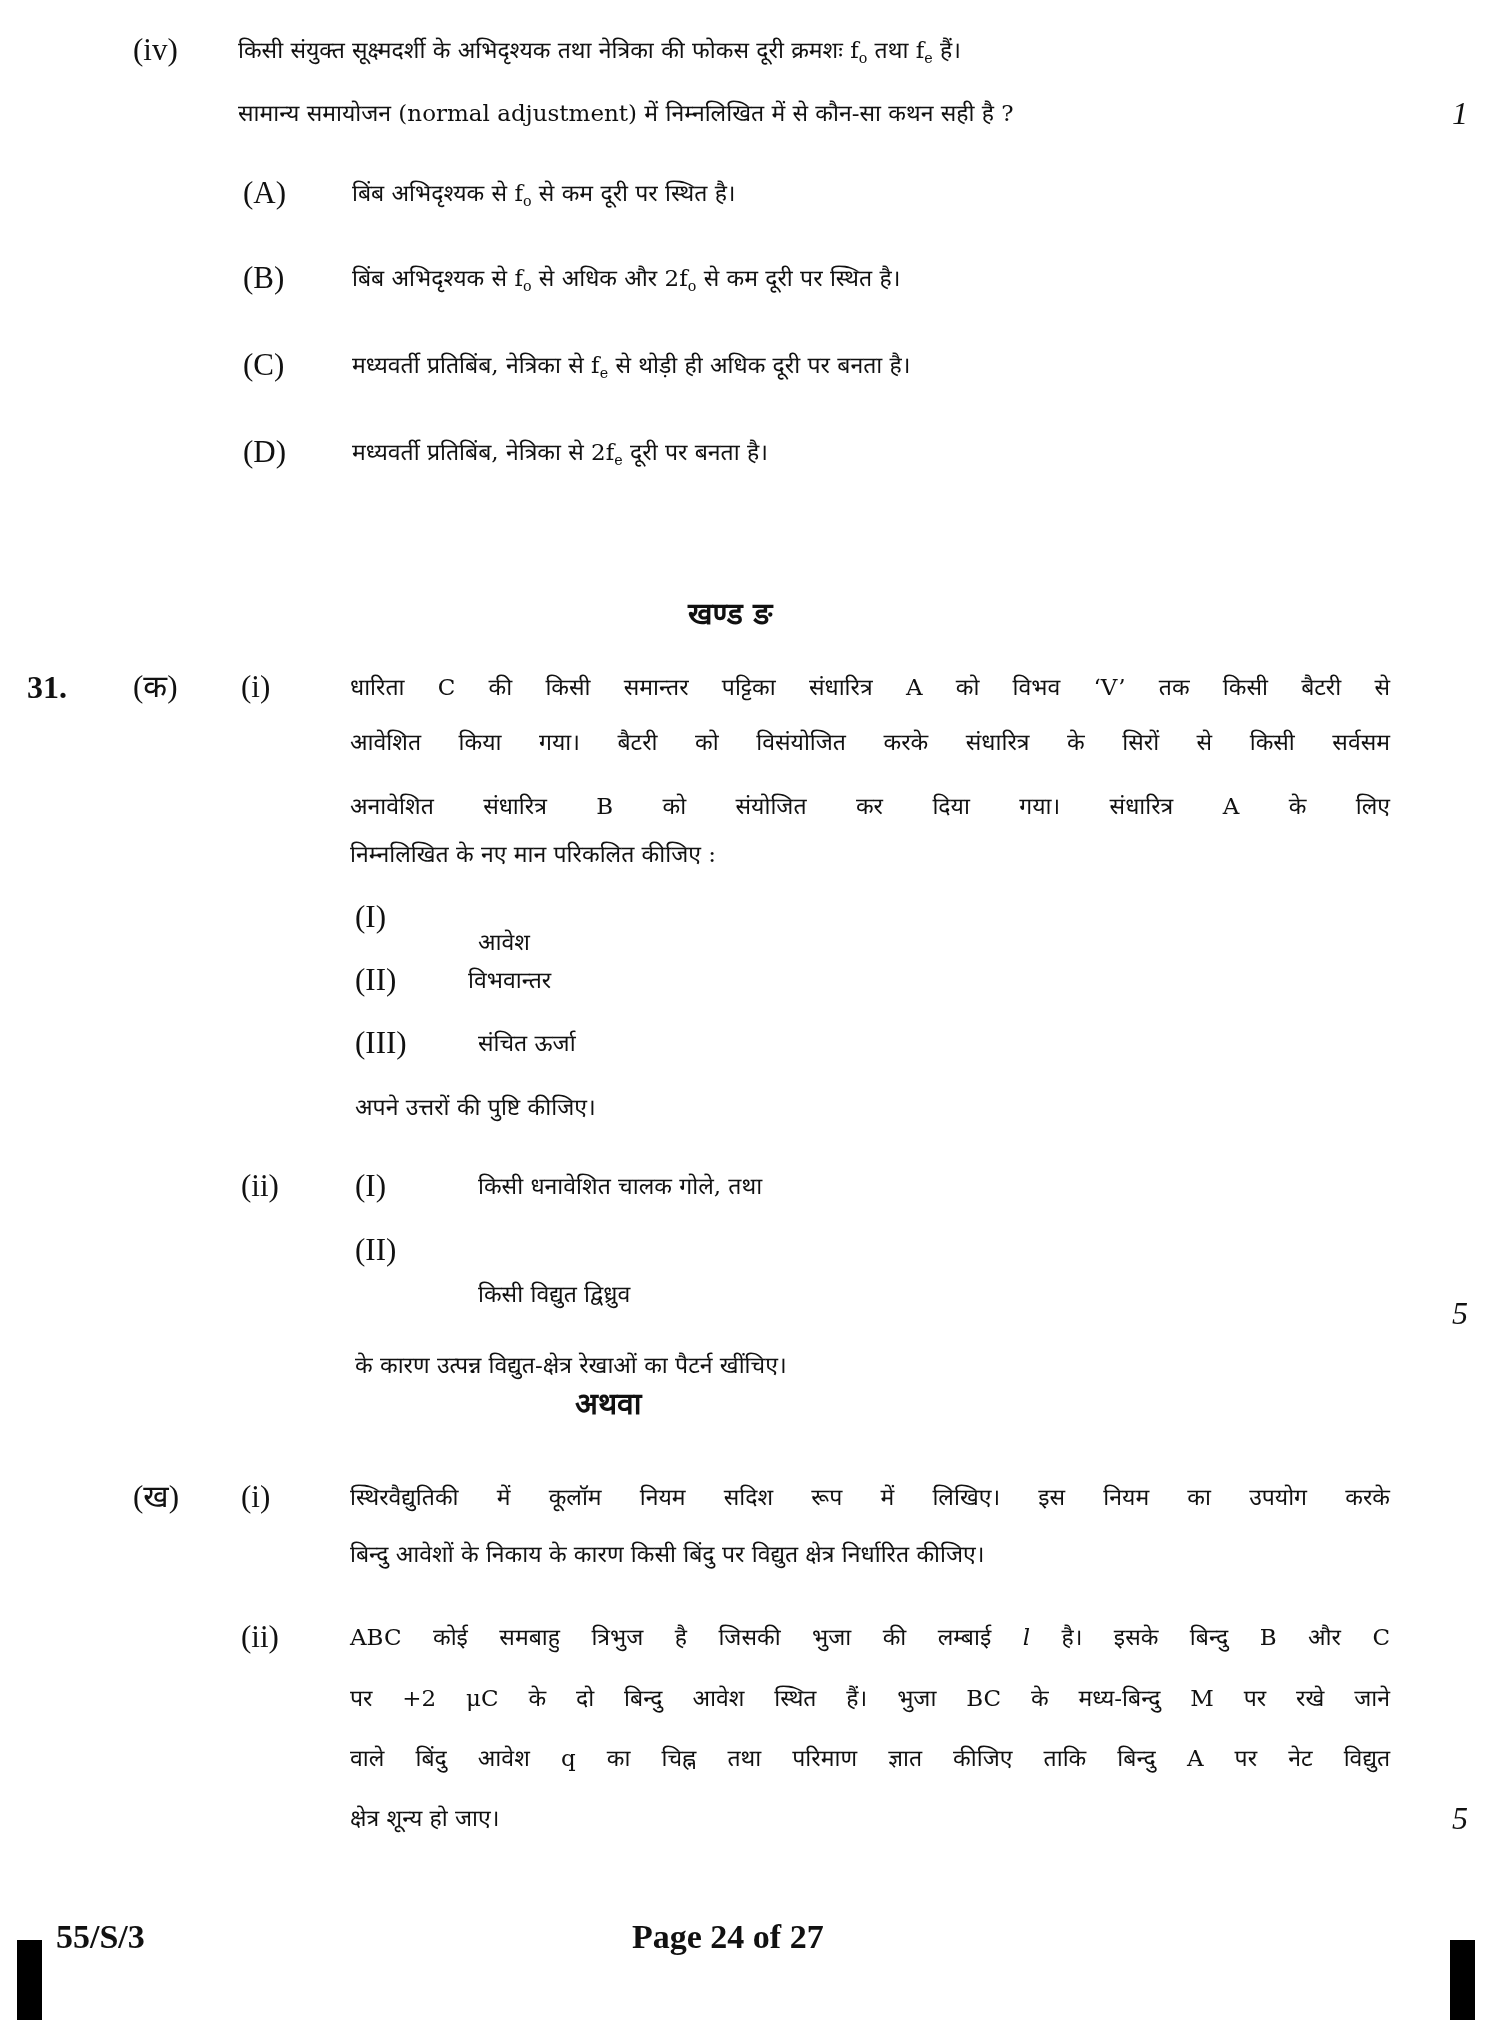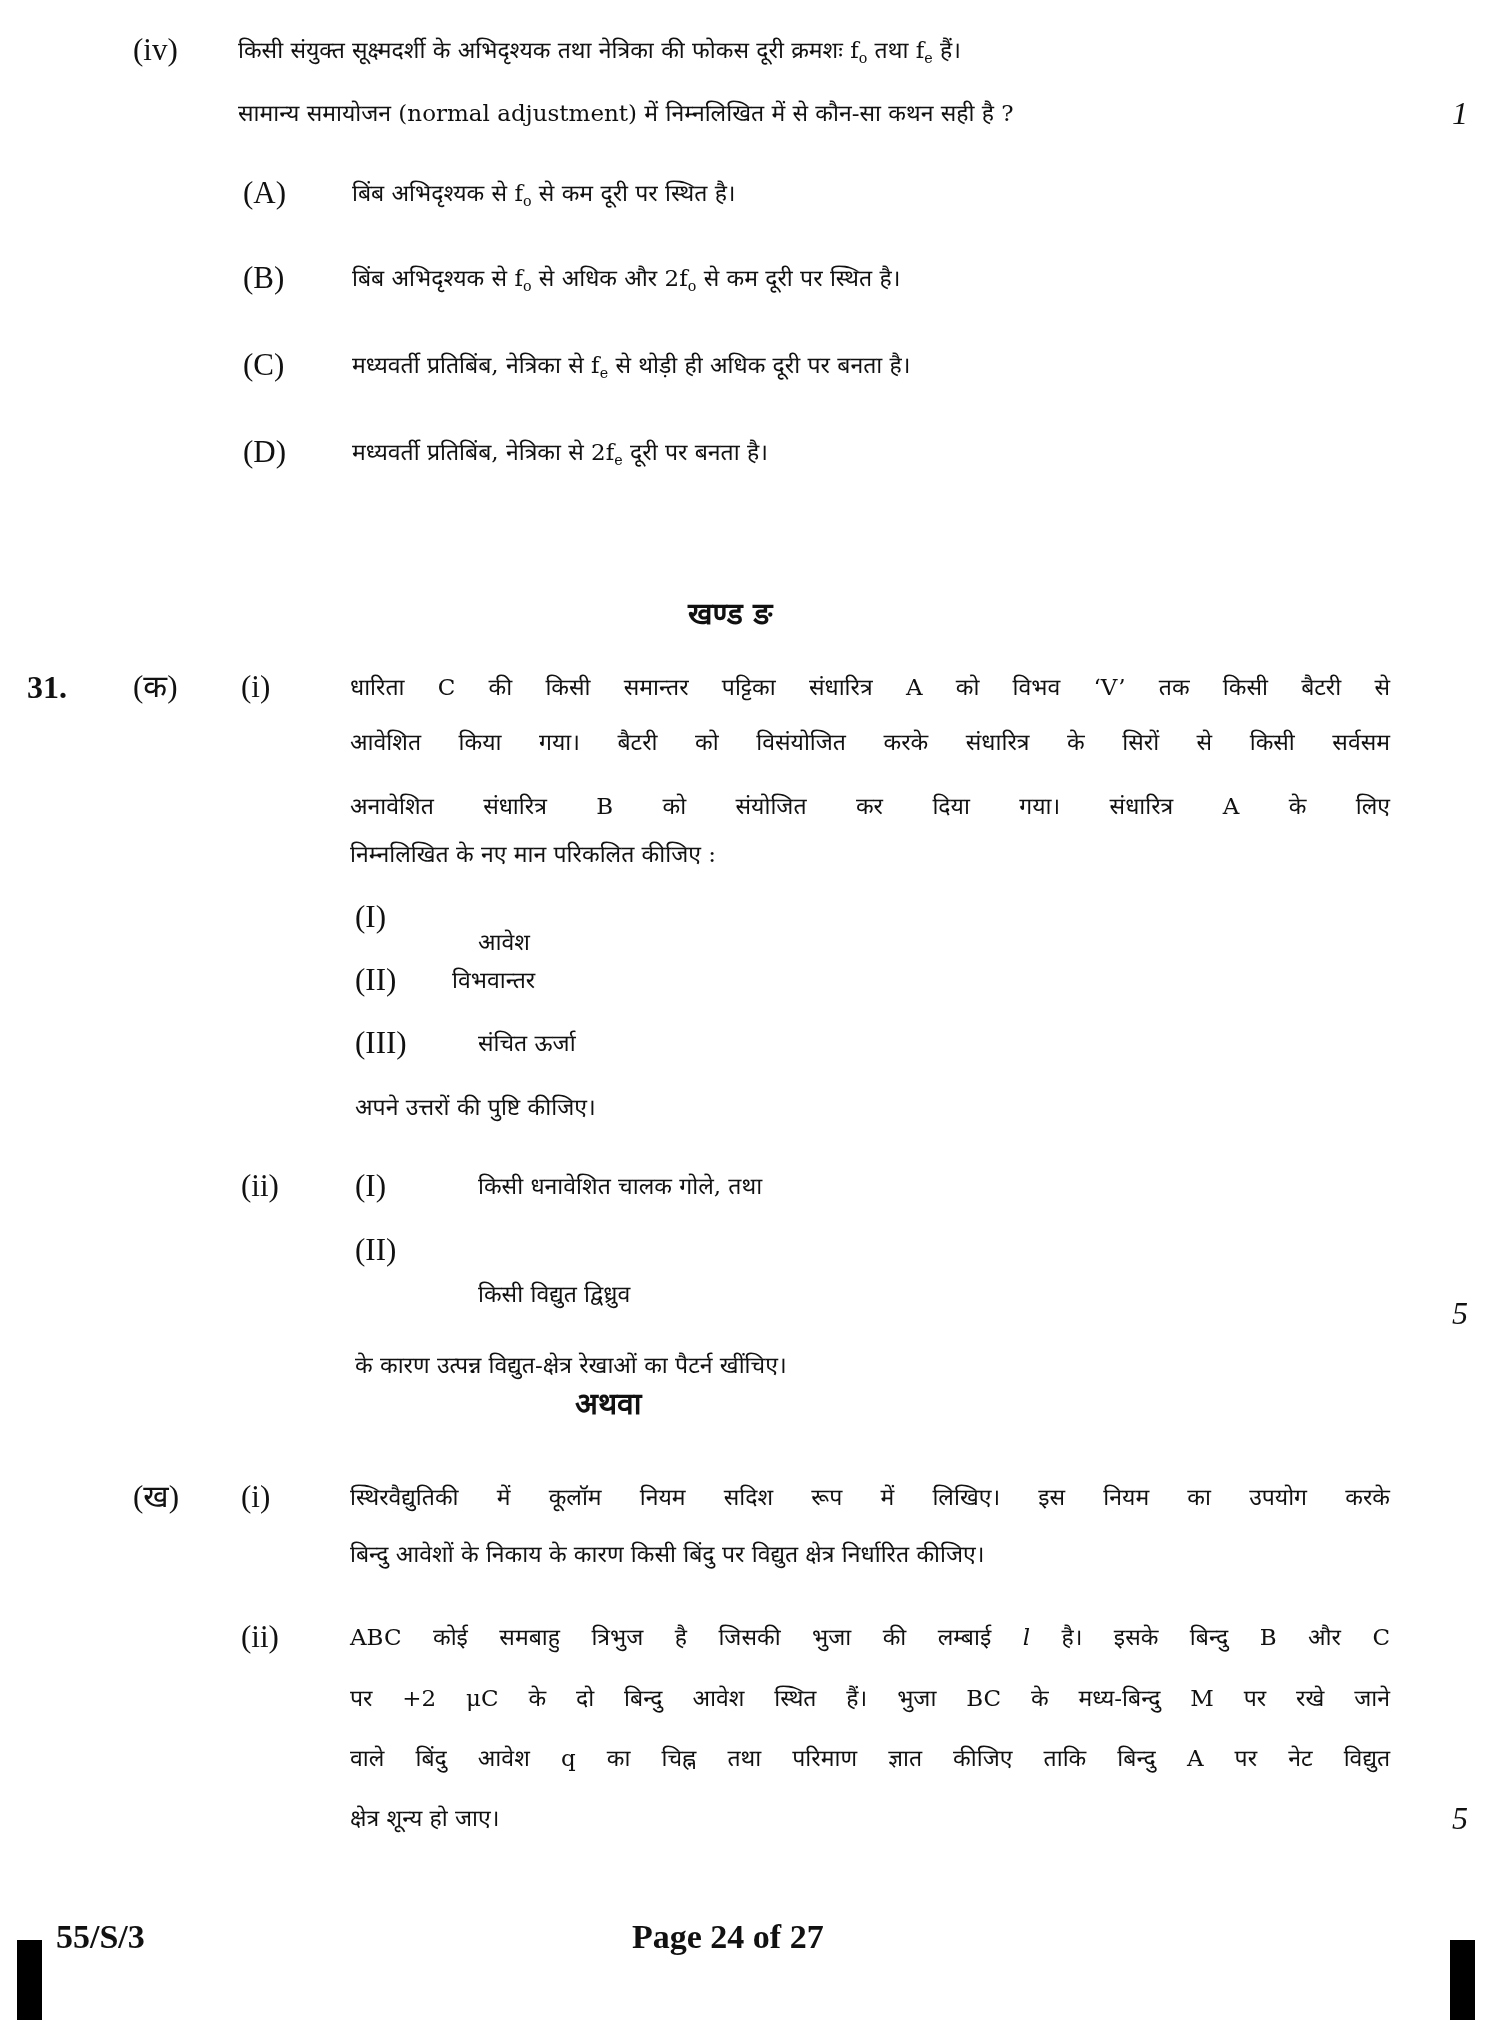--- a/index.html
+++ b/index.html
@@ -48,21 +48,21 @@
 <div class="abs lbl" style="left:241px; top:667px;">(i)</div>
 
 <div class="abs txt just" style="left:350px; top:667px; width:1040px;">धारिता C की किसी समान्तर पट्टिका संधारित्र A को विभव ‘V’ तक किसी बैटरी से</div>
 <div class="abs txt just" style="left:350px; top:722px; width:1040px;">आवेशित किया गया। बैटरी को विसंयोजित करके संधारित्र के सिरों से किसी सर्वसम</div>
 <div class="abs txt just" style="left:350px; top:778px; width:1040px;margin-top:8px;">अनावेशित संधारित्र B को संयोजित कर दिया गया। संधारित्र A के लिए</div>
 <div class="abs txt" style="left:350px; top:834px;">निम्नलिखित के नए मान परिकलित कीजिए :</div>
 
 <div class="abs lbl" style="left:355px; top:897px;">(I)</div>
 <div class="abs txt" style="left:478px; top:897px;margin-top:25px;">आवेश</div>
 <div class="abs lbl" style="left:355px; top:960px;">(II)</div>
-<div class="abs txt" style="left:452px; top:960px;text-align:right;">विभवान्तर</div>
+<div class="abs txt" style="left:468px; top:960px;text-align:right;">विभवान्तर</div>
 <div class="abs lbl" style="left:355px; top:1023px;">(III)</div>
 <div class="abs txt" style="left:478px; top:1023px;">संचित ऊर्जा</div>
 <div class="abs txt" style="left:355px; top:1087px;">अपने उत्तरों की पुष्टि कीजिए।</div>
 
 <div class="abs lbl" style="left:241px; top:1166px;">(ii)</div>
 <div class="abs lbl" style="left:355px; top:1166px;">(I)</div>
 <div class="abs txt" style="left:478px; top:1166px;">किसी धनावेशित चालक गोले, तथा</div>
 <div class="abs lbl" style="left:355px; top:1230px;">(II)</div>
 <div class="abs txt" style="left:478px; top:1230px;margin-top:44px;">किसी विद्युत द्विध्रुव</div>
 <div class="abs txt" style="left:355px; top:1345px;">के कारण उत्पन्न विद्युत-क्षेत्र रेखाओं का पैटर्न खींचिए।</div>

